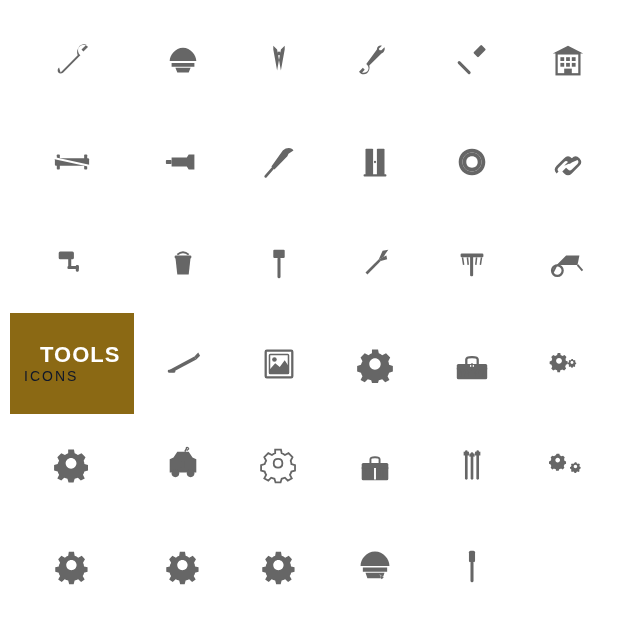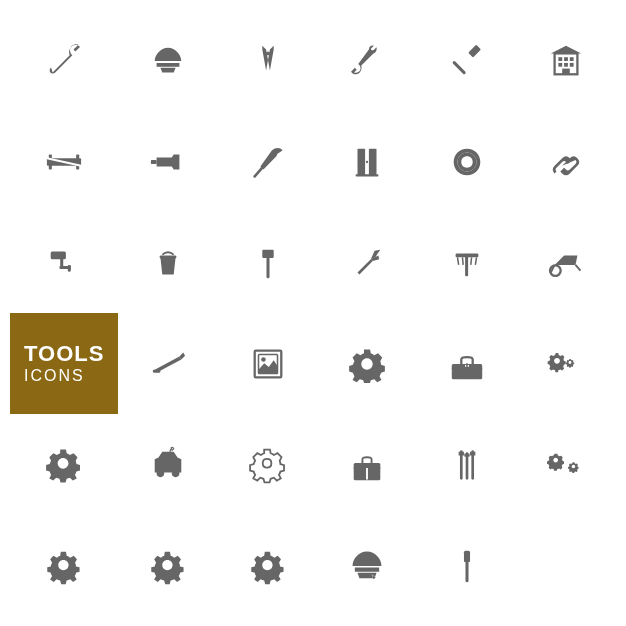--- a/index.html
+++ b/index.html
@@ -41,24 +41,25 @@
       width: 100%;
       height: 100%;
       padding: 10px 14px;
     }
     .label-title {
       color: #ffffff;
       font-size: 22px;
       font-weight: 900;
       letter-spacing: 1px;
       line-height: 1.1;
+      margin-left: 16px;
     }
     .label-subtitle {
-      color: #ffffff;
-      font-size: 16px;
+      color: #0f172a;
+      font-size: 14px;
       font-weight: 400;
       letter-spacing: 2px;
     }
   </style>
 </head>
 <body>
 
 <div class="container">
 
   <div class="icon-cell">

